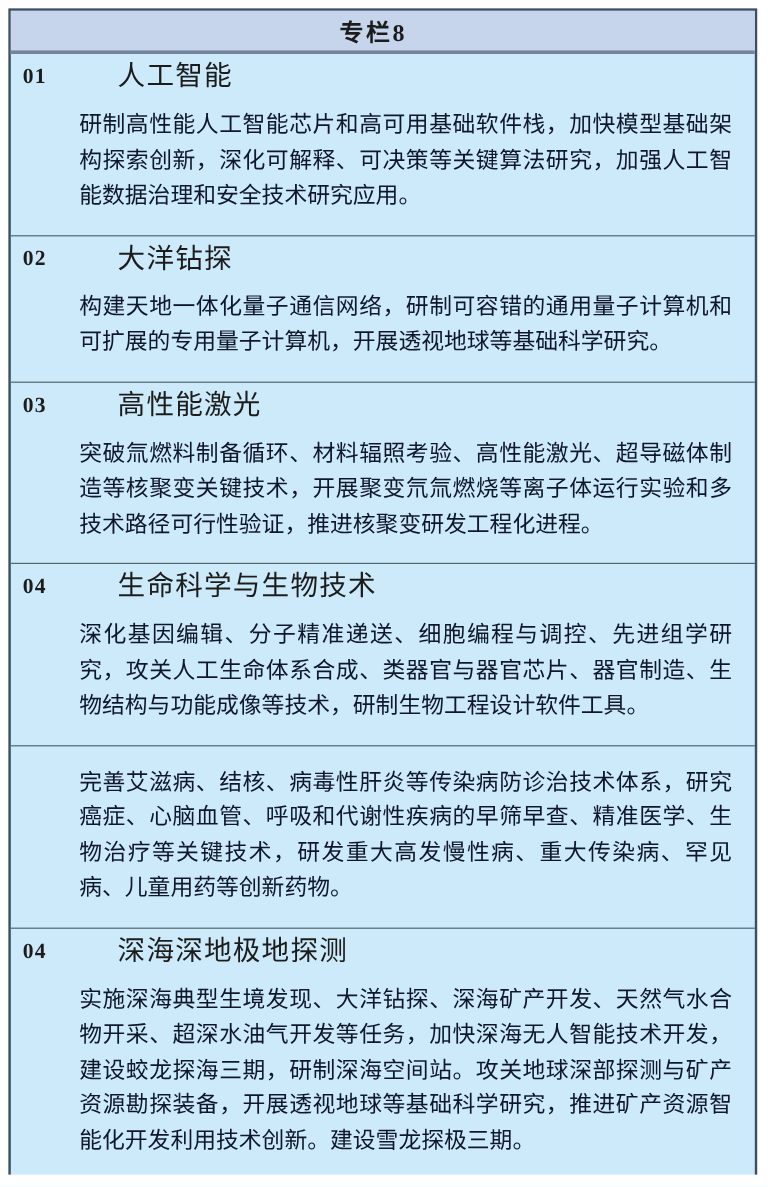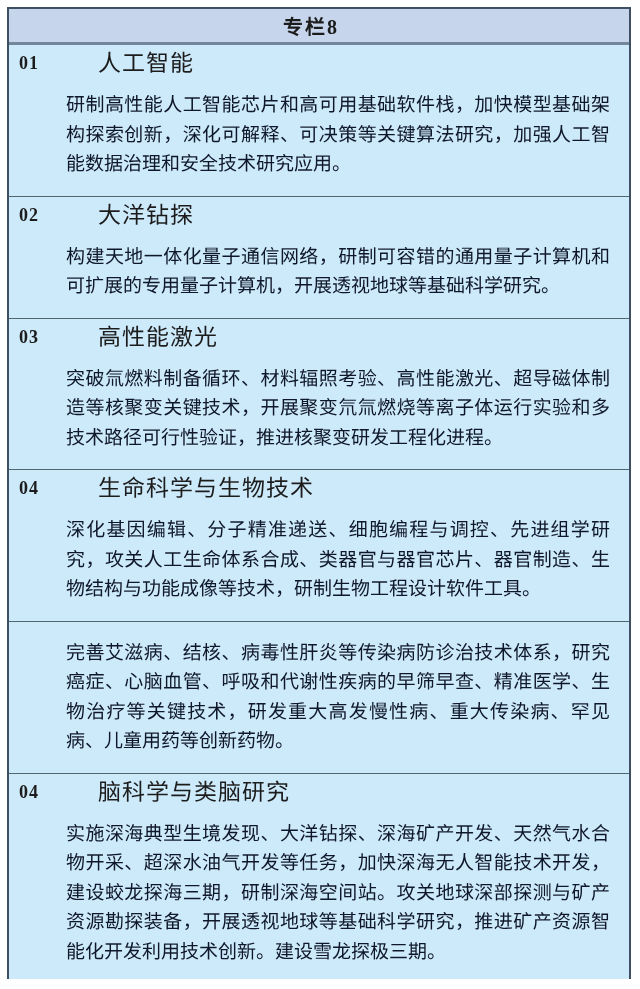--- a/index.html
+++ b/index.html
@@ -121,19 +121,19 @@
     </div>
 
 
     <div class="section">
       <p class="sec-body">完善艾滋病、结核、病毒性肝炎等传染病防诊治技术体系，研究癌症、心脑血管、呼吸和代谢性疾病的早筛早查、精准医学、生物治疗等关键技术，研发重大高发慢性病、重大传染病、罕见病、儿童用药等创新药物。</p>
     </div>
 
     <div class="section">
       <div class="sec-title-row">
         <span class="sec-num">04</span>
-        <span class="sec-title">脑科学与类脑研究</span>
+        <span class="sec-title">深海深地极地探测</span>
       </div>
       <p class="sec-body">实施深海典型生境发现、大洋钻探、深海矿产开发、天然气水合物开采、超深水油气开发等任务，加快深海无人智能技术开发，建设蛟龙探海三期，研制深海空间站。攻关地球深部探测与矿产资源勘探装备，开展透视地球等基础科学研究，推进矿产资源智能化开发利用技术创新。建设雪龙探极三期。</p>
     </div>
 
   </div>
 </div>
 
 </body></html>

